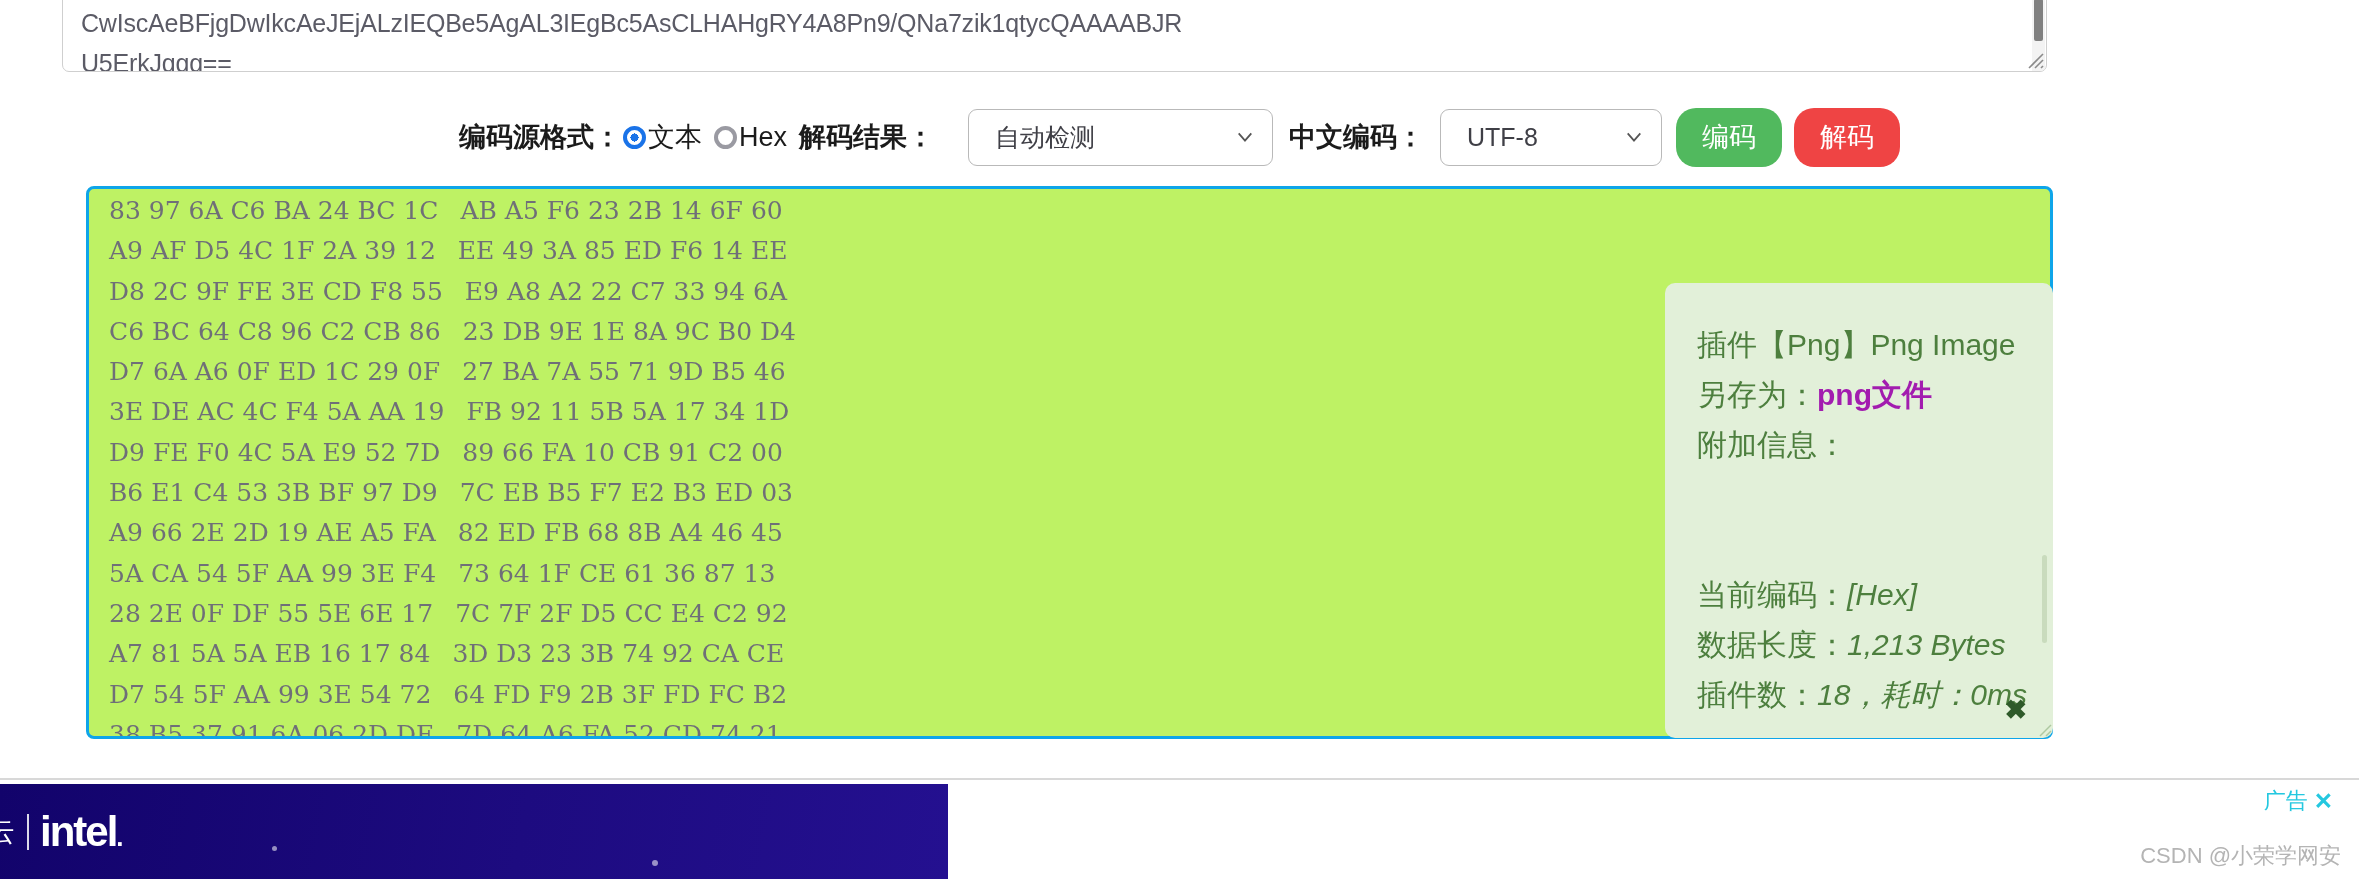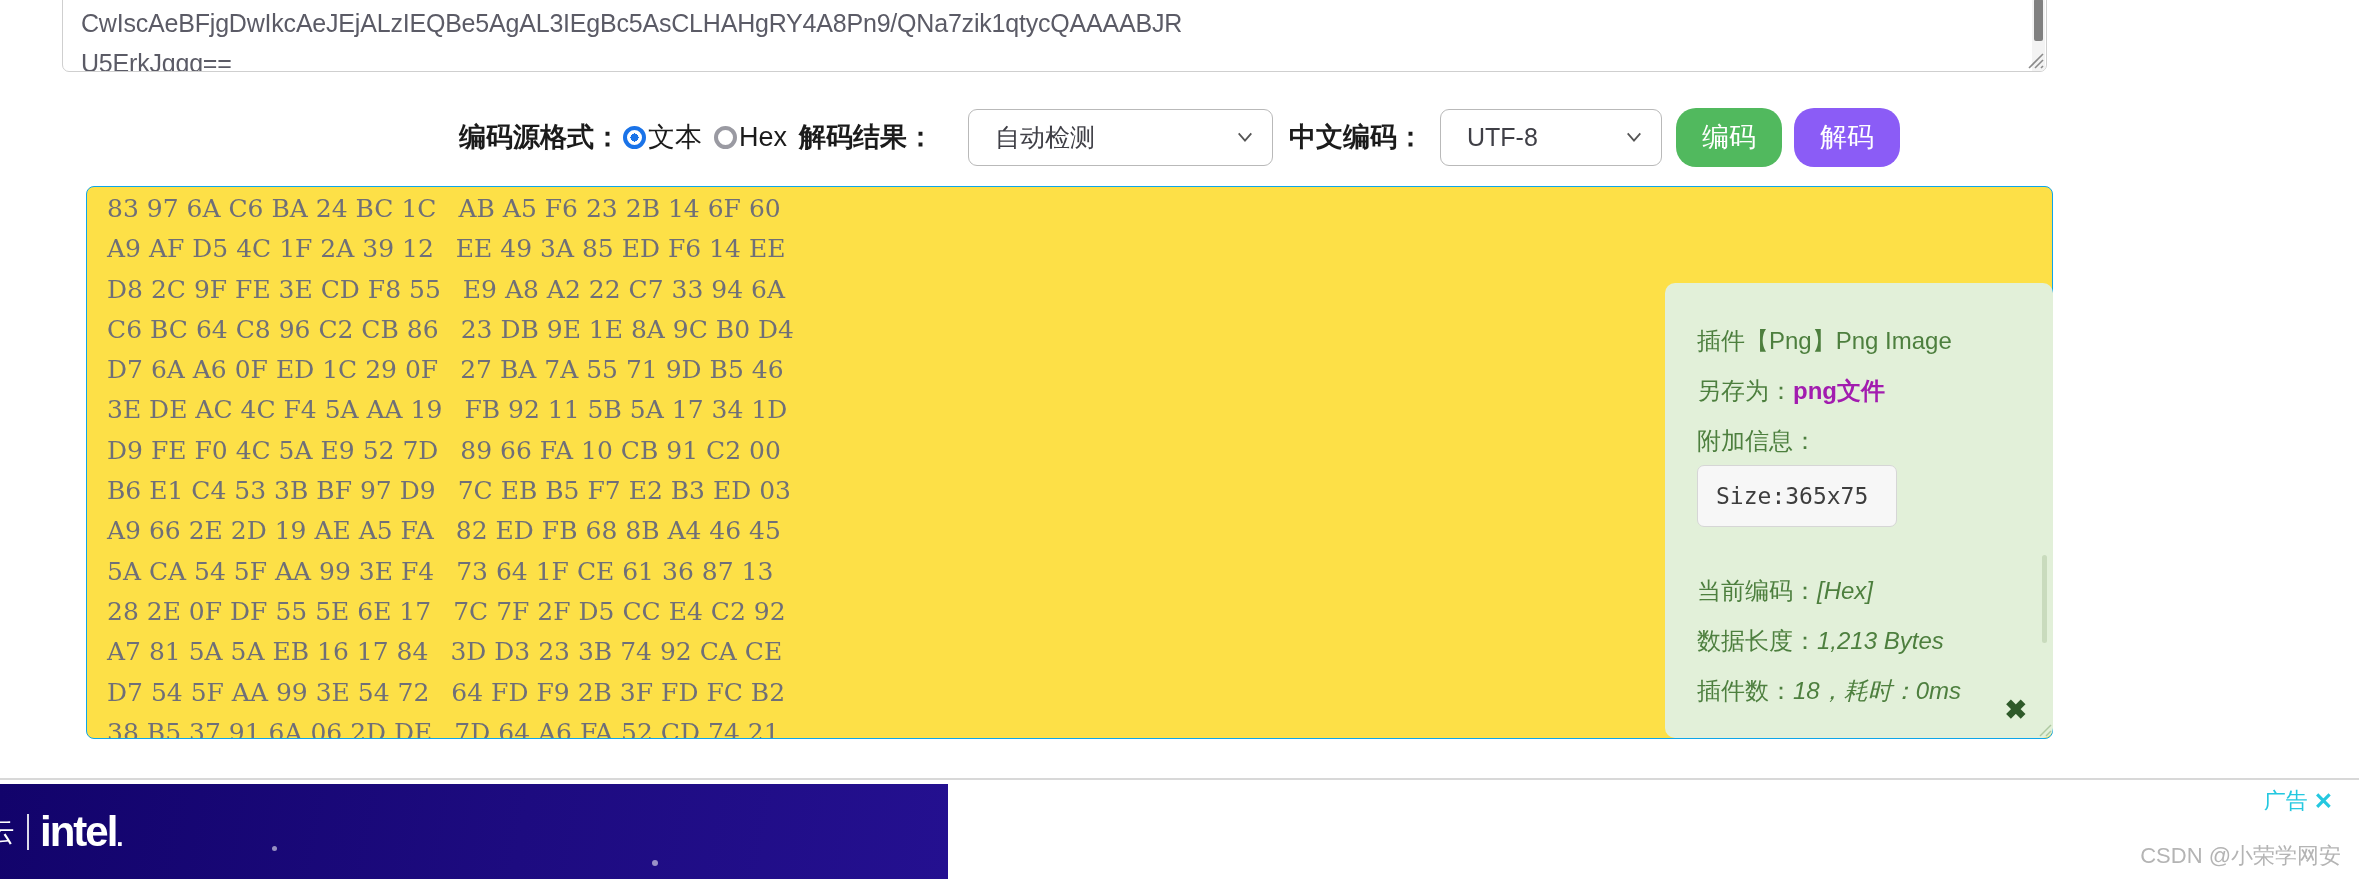--- a/index.html
+++ b/index.html
@@ -135,29 +135,29 @@
     font-size: 27px;
     color: #ffffff;
     padding: 8px 26px;
     cursor: pointer;
     font-family: "Liberation Sans", sans-serif;
     display: flex;
     align-items: center;
     justify-content: center;
   }
   .btn-encode { background: #51b95e; margin-left: 14px; }
-  .btn-decode { background: #8b5cf6; margin-left: 12px; }
+  .btn-decode { background: #ef4444; margin-left: 12px; }
 
   
   .hex-panel {
     position: absolute;
     left: 86px; top: 186px;
     width: 1967px; height: 553px;
-    background: #fde047;
-    border: 1px solid #0ea5e9;
+    background: #bef264;
+    border: 3px solid #0ea5e9;
     border-radius: 8px;
     overflow: hidden;
     padding-left: 23px;
   }
   .hex-rows {
     position: absolute;
     left: 20px; top: 2px;
     font-family: "DejaVu Serif", "Liberation Serif", serif;
     font-size: 25px;
     line-height: 40.3px;
@@ -172,21 +172,21 @@
     position: absolute;
     left: 1665px; top: 283px;
     width: 388px; height: 455px;
     background: #e2f0d9;
     border-radius: 10px;
     overflow: hidden;
   }
   .info-line {
     position: absolute;
     left: 32px;
-    font-size: 24px;
+    font-size: 30px;
     color: #4d7f3e;
     white-space: nowrap;
   }
   .ip-title { top: 42px; }
   .ip-saveas { top: 92px; }
   .ip-saveas b { color: #a21caf; font-weight: bold; }
   .ip-extra { top: 142px; }
   .ip-curenc { top: 292px; }
   .ip-curenc i, .ip-datalen i, .ip-plugins i { font-style: italic; }
   .ip-datalen { top: 342px; }
@@ -347,23 +347,20 @@
 
   <div class="info-panel">
     <div class="info-line ip-title">插件【Png】Png Image</div>
 
     <div class="info-line ip-saveas">
       <span>另存为：</span><b>png文件</b>
     </div>
 
     <div class="info-line ip-extra">附加信息：</div>
 
-    <div class="size-box">
-      <span>Size:365x75</span>
-    </div>
 
     <div class="info-line ip-curenc">
       <span>当前编码：</span><i>[Hex]</i>
     </div>
 
     <div class="info-line ip-datalen">
       <span>数据长度：</span><i>1,213 Bytes</i>
     </div>
 
     <div class="info-line ip-plugins">

